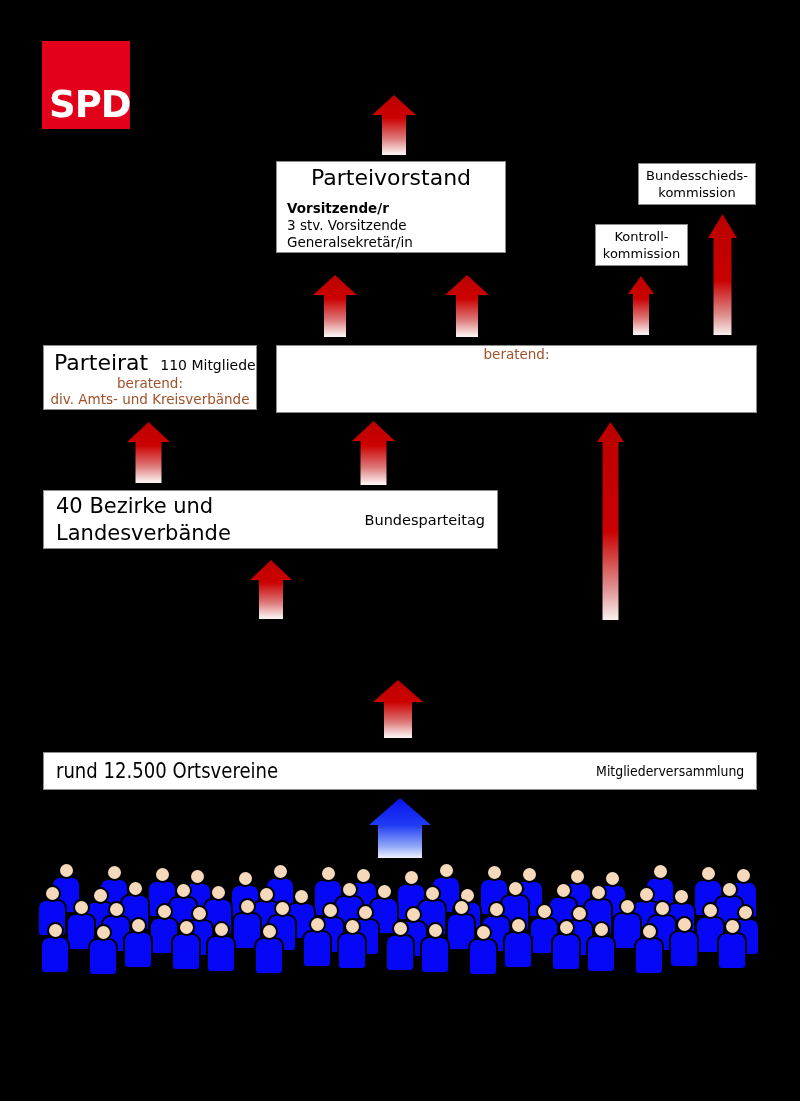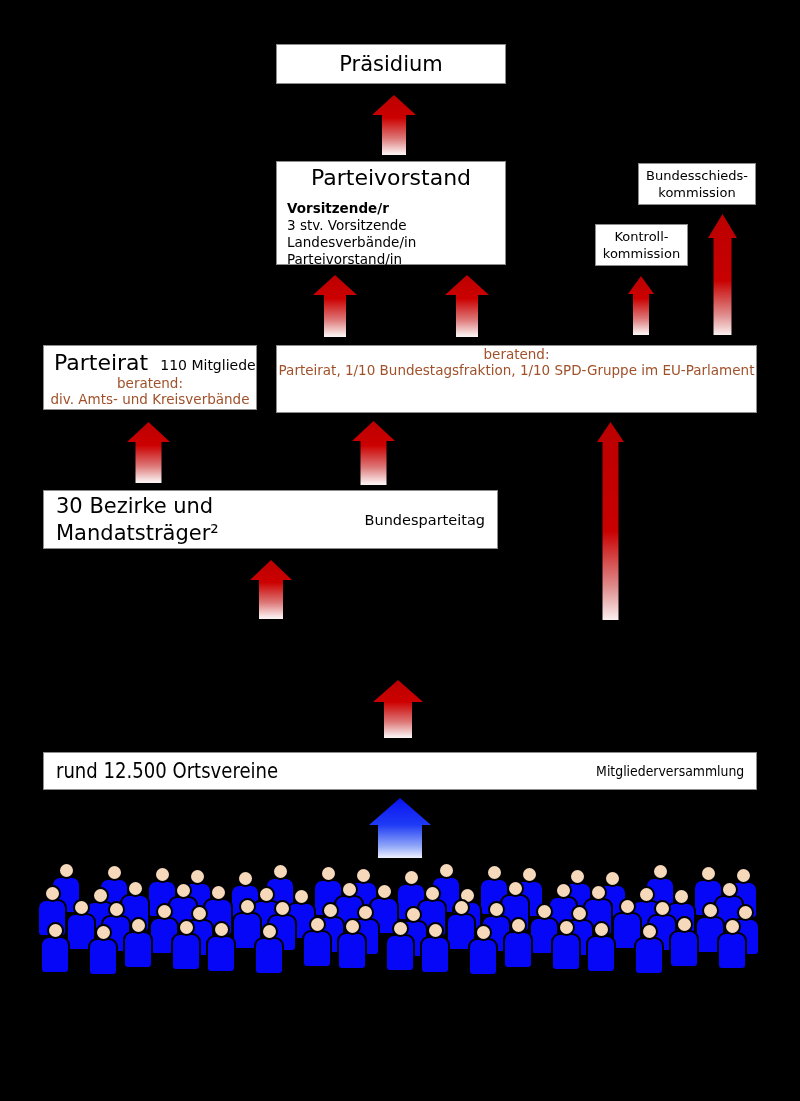--- a/index.html
+++ b/index.html
@@ -16,21 +16,21 @@
   .spd-logo{position:absolute;left:42px;top:41px;width:88px;height:88px;background:var(--spd-red);}
   .spd-logo-text{
     position:absolute;left:7px;bottom:6px;color:#fff;font-weight:bold;
     font-size:37px;letter-spacing:-1px;line-height:1;
   }
   
   .box{position:absolute;background:#fff;border:1px solid var(--box-border);box-sizing:border-box;}
   .b-praesidium{left:276px;top:44px;width:230px;height:40px;}
   .lh-center{display:flex;align-items:center;justify-content:center;height:100%;}
   .box-title{font-size:21px;}
-  .b-parteivorstand{left:276px;top:161px;width:230px;height:104px;}
+  .b-parteivorstand{left:276px;top:161px;width:230px;height:92px;}
   .pv-title{text-align:center;font-size:22px;padding-top:3px;}
   .pv-col{position:absolute;top:38px;font-size:13.5px;line-height:17px;white-space:nowrap;}
   .pv-left{left:10px;}
   .pv-left div:first-child{font-weight:bold;}
   .pv-right{left:151px;}
   .b-bsk{left:638px;top:163px;width:118px;height:42px;}
   .b-kk{left:595px;top:224px;width:93px;height:42px;}
   .center-lines{font-size:13px;line-height:17px;text-align:center;padding-top:3px;}
   .b-parteirat{left:43px;top:345px;width:214px;height:65px;}
   .b-bundesparteitag{left:276px;top:345px;width:481px;height:68px;}
@@ -78,35 +78,33 @@
   .person .body{
     width:30px;height:38px;border:2px solid #000;box-sizing:border-box;
     border-radius:9px 9px 5px 5px;margin-top:-3px;
   }
 </style>
 </head>
 <body>
 
 <div class="canvas">
 
-
-  <div class="box b-praesidium">
-    <div class="lh-center">
-      <span class="box-title">Präsidium</span>
-    </div>
-  </div>
+  <div class="spd-logo">
+    <span class="spd-logo-text">SPD</span>
+  </div>
+
 
   <div class="arrow red-short a1"></div>
 
   <div class="box b-parteivorstand">
     <div class="pv-title">Parteivorstand</div>
     <div class="pv-col pv-left">
         <div>Vorsitzende/r</div>
         <div>3 stv. Vorsitzende</div>
-        <div>Landesverbände/in</div>
+        <div>Generalsekretär/in</div>
         <div>Parteivorstand/in</div>
       </div>
   </div>
 
   <div class="box b-bsk center-lines">
       <div>Bundesschieds-</div>
       <div>kommission</div>
     </div>
   <div class="box b-kk center-lines">
       <div>Kontroll-</div>
@@ -125,32 +123,31 @@
     </div>
     <div class="advisory">
       <div>beratend:</div>
       <div>div. Amts- und Kreisverbände</div>
     </div>
   </div>
 
   <div class="box b-bundesparteitag">
     <div class="advisory">
       <div>beratend:</div>
-      <div>Parteirat, 1/10 Bundestagsfraktion, 1/10 SPD-Gruppe im EU-Parlament</div>
     </div>
   </div>
 
   <div class="arrow red-short a6"></div>
   <div class="arrow red-short a7"></div>
   <div class="arrow red-long a8"></div>
 
   <div class="box b-bezirke">
     <div class="bez-title">
-        <div>30 Bezirke und</div>
-        <div>Mandatsträger²</div>
+        <div>40 Bezirke und</div>
+        <div>Landesverbände</div>
       </div>
     <div class="right-label">Bundesparteitag</div>
   </div>
 
   <div class="arrow red-short a9"></div>
 
 
   <div class="arrow red-short a10"></div>
 
   <div class="box b-ortsvereine">

